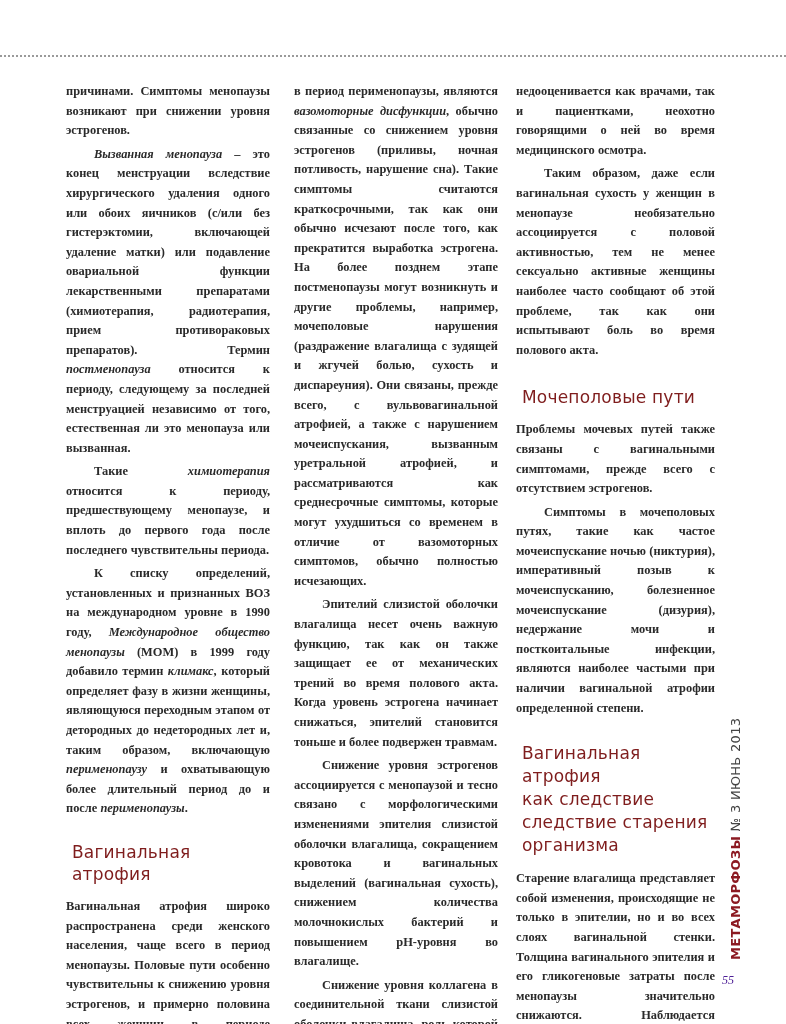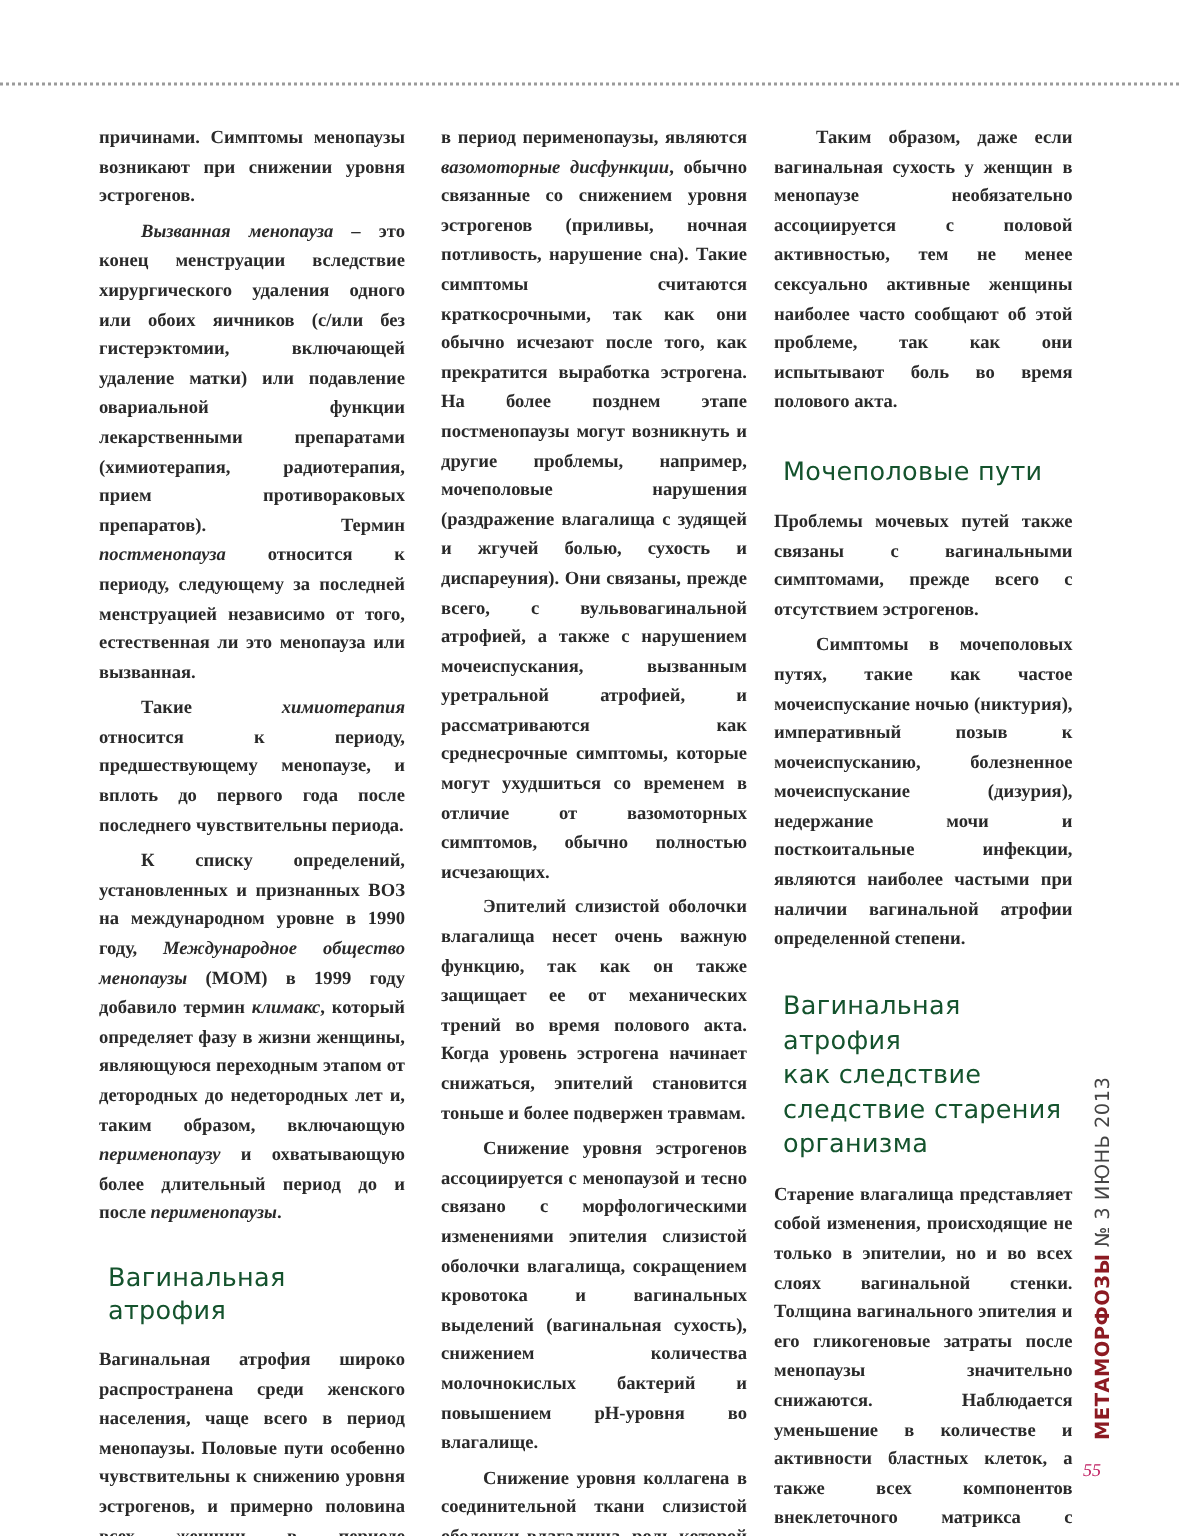--- a/index.html
+++ b/index.html
@@ -15,37 +15,37 @@
       position: absolute; top: 78px; font-size: 12.4px; line-height: 19.6px; text-align: justify;
       hyphens: manual;
     }
     .col1 { left: 62px; width: 212px; }
     .col2 { left: 290px; width: 212px; }
     .col3 { left: 512px; width: 207px; }
     p { margin: 4px; font-weight: bold; }
     p.indent { text-indent: 28px; }
     em { font-style: italic; }
     h2 {
-      font-family: "DejaVu Sans", sans-serif; font-weight: normal; color: #14532d;
+      font-family: "DejaVu Sans", sans-serif; font-weight: normal; color: #7f1d1d;
       font-size: 17px; line-height: 22px; margin: 22px 0 12px 10px; letter-spacing: 0.2px;
       text-align: left;
     }
     h2.multi { line-height: 23px; }
     .sidebar-vertical {
       position: absolute; left: 728px; top: 960px; width: 0; height: 0;
     }
     .sidebar-vertical .inner {
       position: absolute; left: 0; top: 0; transform: rotate(-90deg); transform-origin: 0 0;
       white-space: nowrap; font-family: "DejaVu Sans", sans-serif; font-size: 13px; color: #444;
       letter-spacing: 0.3px;
     }
     .brand { color: #8c1a22; font-weight: bold; }
     .page-num {
       position: absolute; left: 722px; top: 973px; font-family: "Liberation Serif", serif;
-      font-style: italic; font-size: 12px; color: #be185d;
+      font-style: italic; font-size: 12px; color: #4c1d95;
     }
   </style>
 </head>
 <body>
 
 <div class="dotted-rule"></div>
 
 <div class="col col1">
   <p>причинами. Симптомы менопаузы возникают при снижении уровня эстрогенов.</p>
   <p class="indent"><em>Вызванная менопауза</em><span> – это конец менструации вследствие хирургического удаления одного или обоих яичников (с/или без гистерэктомии, включающей удаление матки) или подавление овариальной функции лекарственными препаратами (химиотерапия, радиотерапия, прием противораковых препаратов). Термин </span><em>постменопауза</em><span> относится к периоду, следующему за последней менструацией независимо от того, естественная ли это менопауза или вызванная.</span></p>
@@ -59,20 +59,21 @@
 <div class="col col2">
   <p><span>в период перименопаузы, являются </span><em>вазомоторные дисфункции</em><span>, обычно связанные со снижением уровня эстрогенов (приливы, ночная потливость, нарушение сна). Такие симптомы считаются краткосрочными, так как они обычно исчезают после того, как прекратится выработка эстрогена. На более позднем этапе постменопаузы могут возникнуть и другие проблемы, например, мочеполовые нарушения (раздражение влагалища с зудящей и жгучей болью, сухость и диспареуния). Они связаны, прежде всего, с вульвовагинальной атрофией, а также с нарушением мочеиспускания, вызванным уретральной атрофией, и рассматриваются как среднесрочные симптомы, которые могут ухудшиться со временем в отличие от вазомоторных симптомов, обычно полностью исчезающих.</span></p>
   <p class="indent">Эпителий слизистой оболочки влагалища несет очень важную функцию, так как он также защищает ее от механических трений во время полового акта. Когда уровень эстрогена начинает снижаться, эпителий становится тоньше и более подвержен травмам.</p>
   <p class="indent">Снижение уровня эстрогенов ассоциируется с менопаузой и тесно связано с морфологическими изменениями эпителия слизистой оболочки влагалища, сокращением кровотока и вагинальных выделений (вагинальная сухость), снижением количества молочнокислых бактерий и повышением pH-уровня во влагалище.</p>
   <p class="indent">Снижение уровня коллагена в соединительной ткани слизистой оболочки влагалища, роль которой – поддерживать эпителий как структурно, так и функционально, ведет к потере вагинальной складчатости.</p>
   <p class="indent">Во время половой активности женщины могут испытывать измененные генитальные ощущения, прилив крови и усиленное смазывание, которые, в свою очередь, могут вызвать другие симптомы, такие как снижение полового влечения, низкое возбуждение, недостаточный оргазм, ведущие к снижению сексуального удовлетворения.</p>
 
 </div>
 
 <div class="col col3">
+  <p>недооценивается как врачами, так и пациентками, неохотно говорящими о ней во время медицинского осмотра.</p>
   <p class="indent">Таким образом, даже если вагинальная сухость у женщин в менопаузе необязательно ассоциируется с половой активностью, тем не менее сексуально активные женщины наиболее часто сообщают об этой проблеме, так как они испытывают боль во время полового акта.</p>
   <h2 style="margin-top:26px;">Мочеполовые пути</h2>
   <p>Проблемы мочевых путей также связаны с вагинальными симптомами, прежде всего с отсутствием эстрогенов.</p>
   <p class="indent">Симптомы в мочеполовых путях, такие как частое мочеиспускание ночью (никтурия), императивный позыв к мочеиспусканию, болезненное мочеиспускание (дизурия), недержание мочи и посткоитальные инфекции, являются наиболее частыми при наличии вагинальной атрофии определенной степени.</p>
   <h2 class="multi" style="margin-top:24px;">
     <span>Вагинальная атрофия</span><br>
     <span>как следствие</span><br>
     <span>следствие старения</span><br>
     <span>организма</span>
   </h2>

